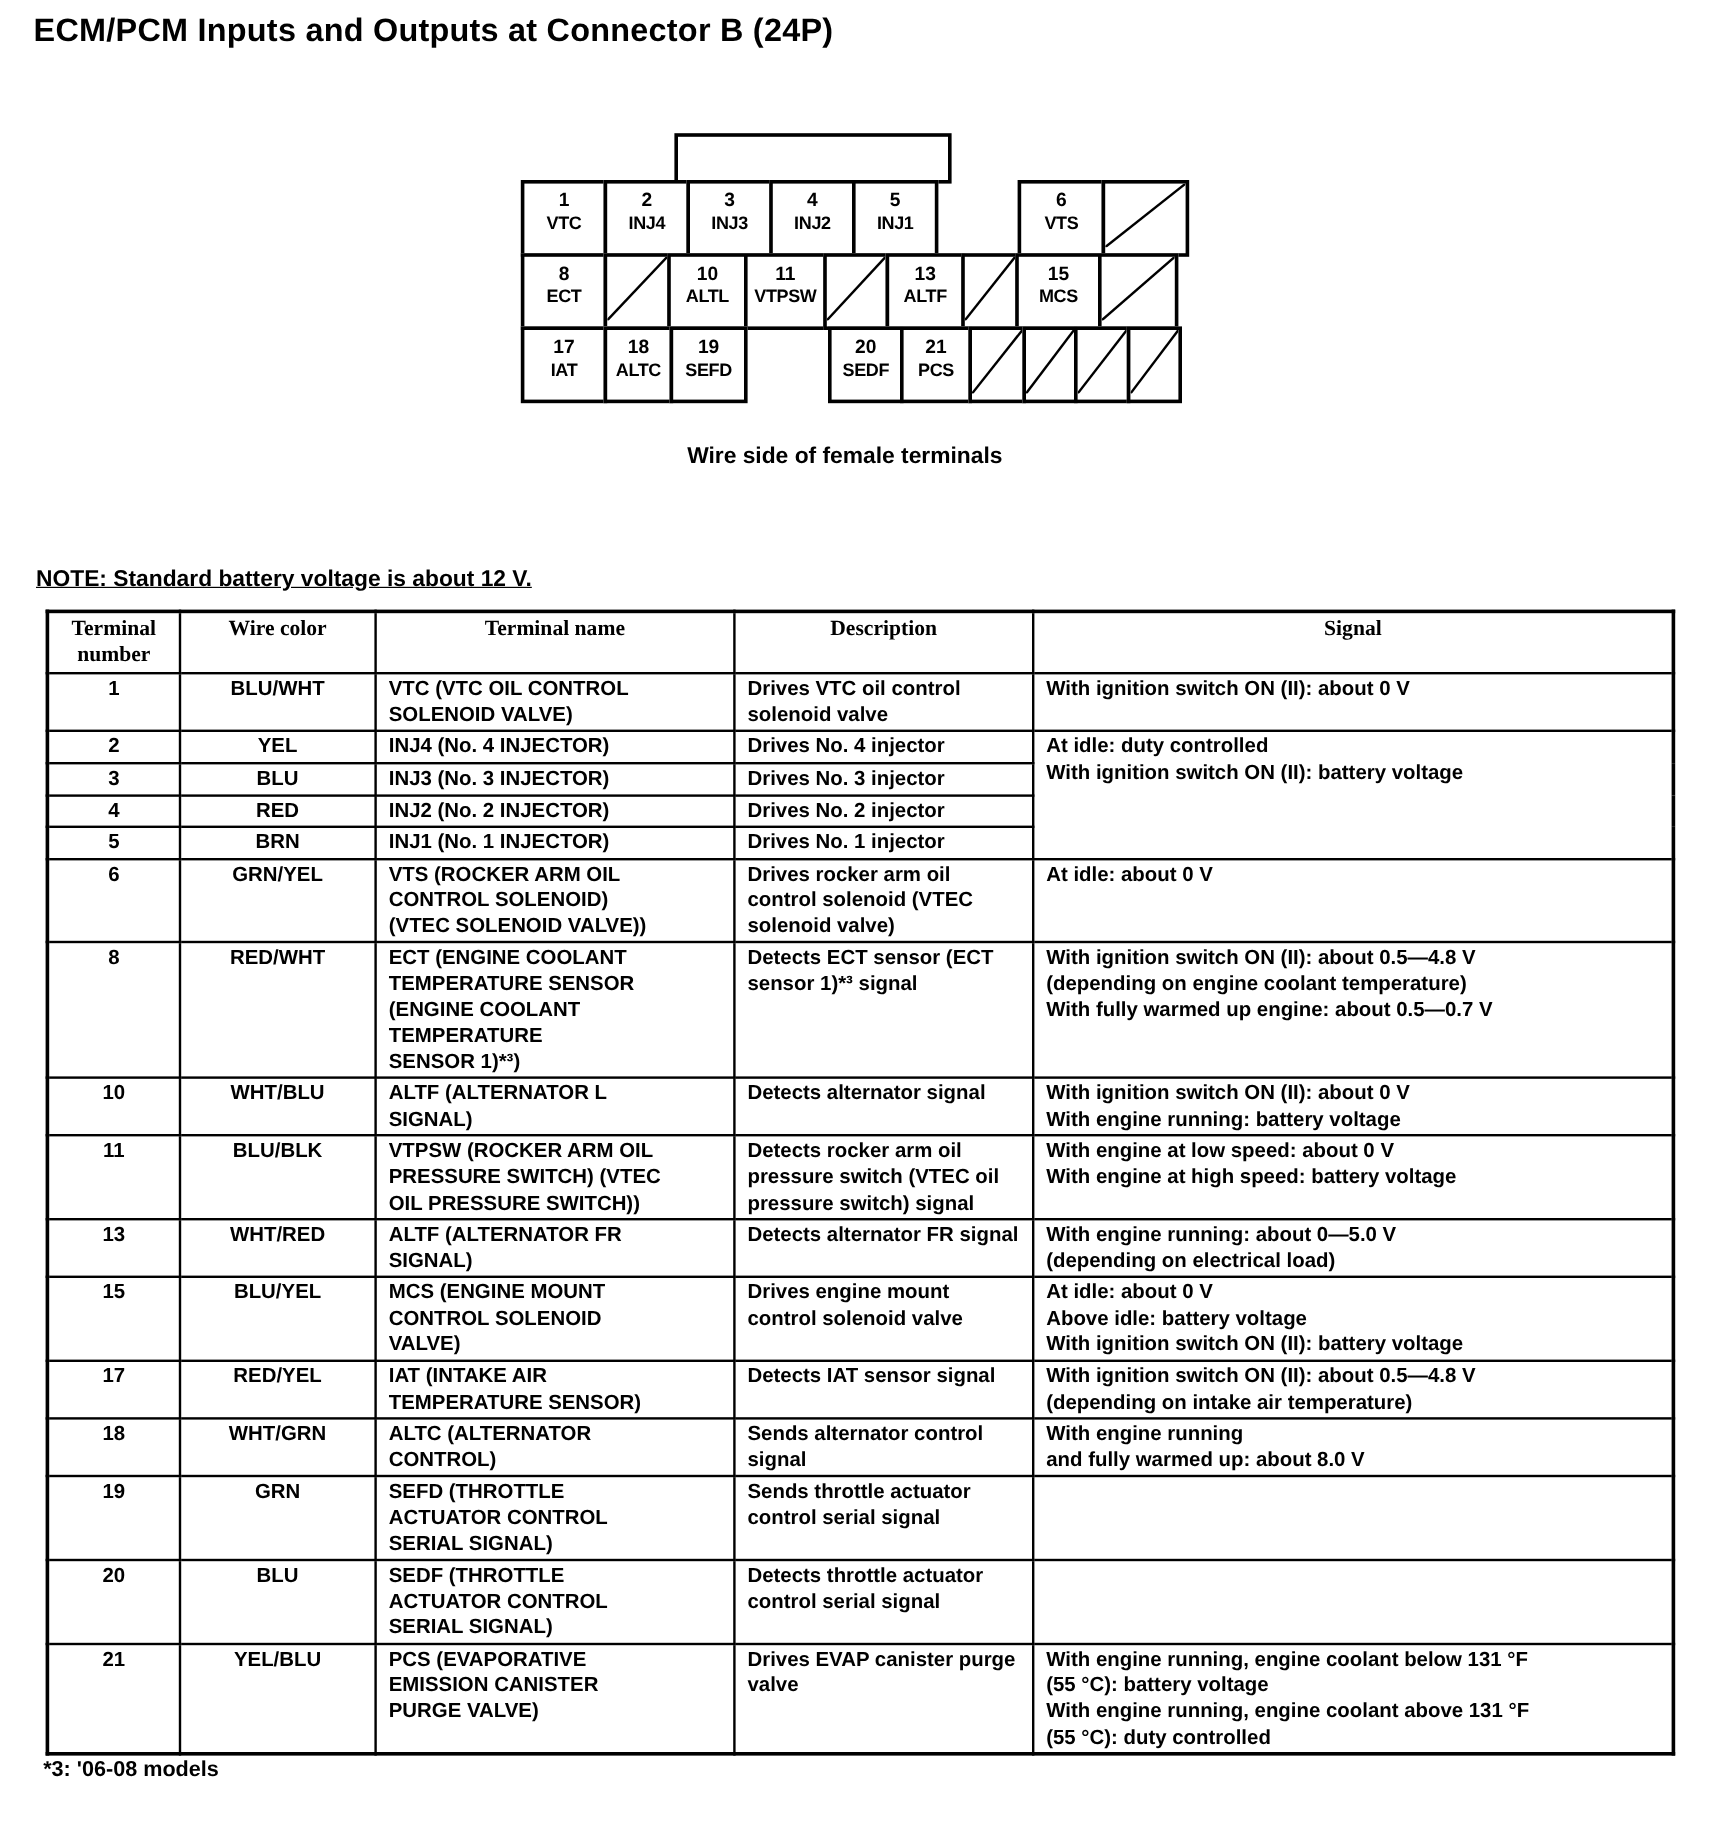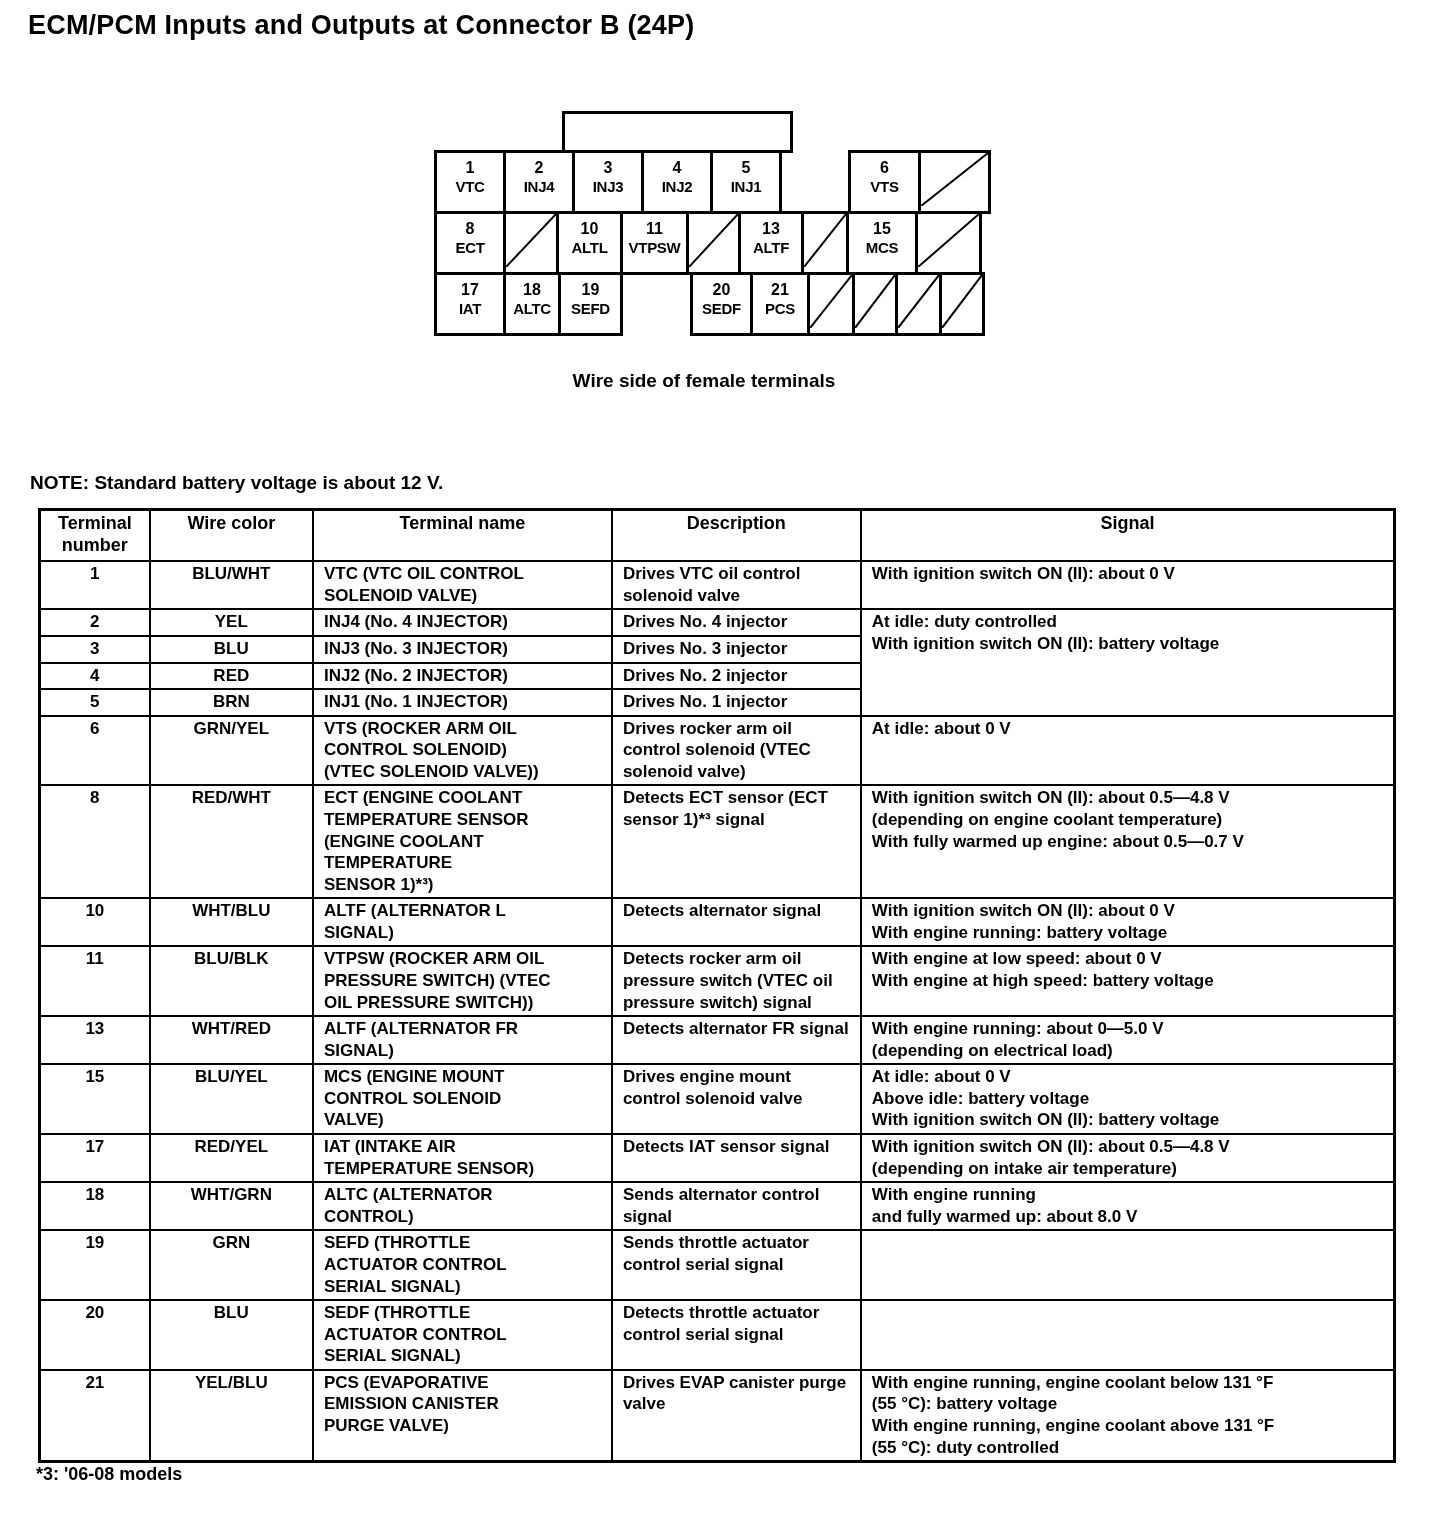--- a/index.html
+++ b/index.html
@@ -28,32 +28,32 @@
     flex: 0 0 auto; position: relative; overflow: hidden;
   }
   .conn-cell.adj { margin-left: -3px; }
   .conn-gap { flex: 0 0 auto; height: 64px; }
   .pin-num { font-size: 16px; }
   .pin-label { font-size: 15px; letter-spacing: -0.3px; }
   .conn-cell svg { display: block; width: 100%; height: 100%; margin-top: -5px; }
 
   .caption { text-align: center; margin-top: 34px; font-size: 19px; margin-left: -28px; width: 1408px; }
 
-  .note { margin-top: 80px; margin-left: 2px; font-size: 19px; }
+  .note { margin-top: 80px; margin-left: 2px; font-size: 19px; text-decoration: underline; }
 
   
   table.io {
     border-collapse: collapse; table-layout: fixed;
     margin-top: 14px; margin-left: 10px; width: 1358px;
     border: 3px solid #000;
   }
   .io th, .io td {
     border: 2px solid #000; vertical-align: top; white-space: pre-line;
   }
-  .io th { font-size: 18px; text-align: center; padding: 2px 4px 4px; line-height: 1.2; }
+  .io th { font-size: 18px; text-align: center; padding: 2px 4px 4px; line-height: 1.2; font-family: Liberation Serif, serif; }
   .io td { font-size: 17px; padding: 1px 10px 2px; line-height: 1.27; }
   .col-term   { width: 108px; }
   .col-wire   { width: 160px; }
   .col-name   { width: 293px; }
   .col-desc   { width: 244px; margin-left: 44px; }
   .col-signal { width: 523px; }
   td.col-term, td.col-wire { text-align: center; }
 
   .footnote { margin-top: 1px; margin-left: 8px; font-size: 18px; }
 </style>

